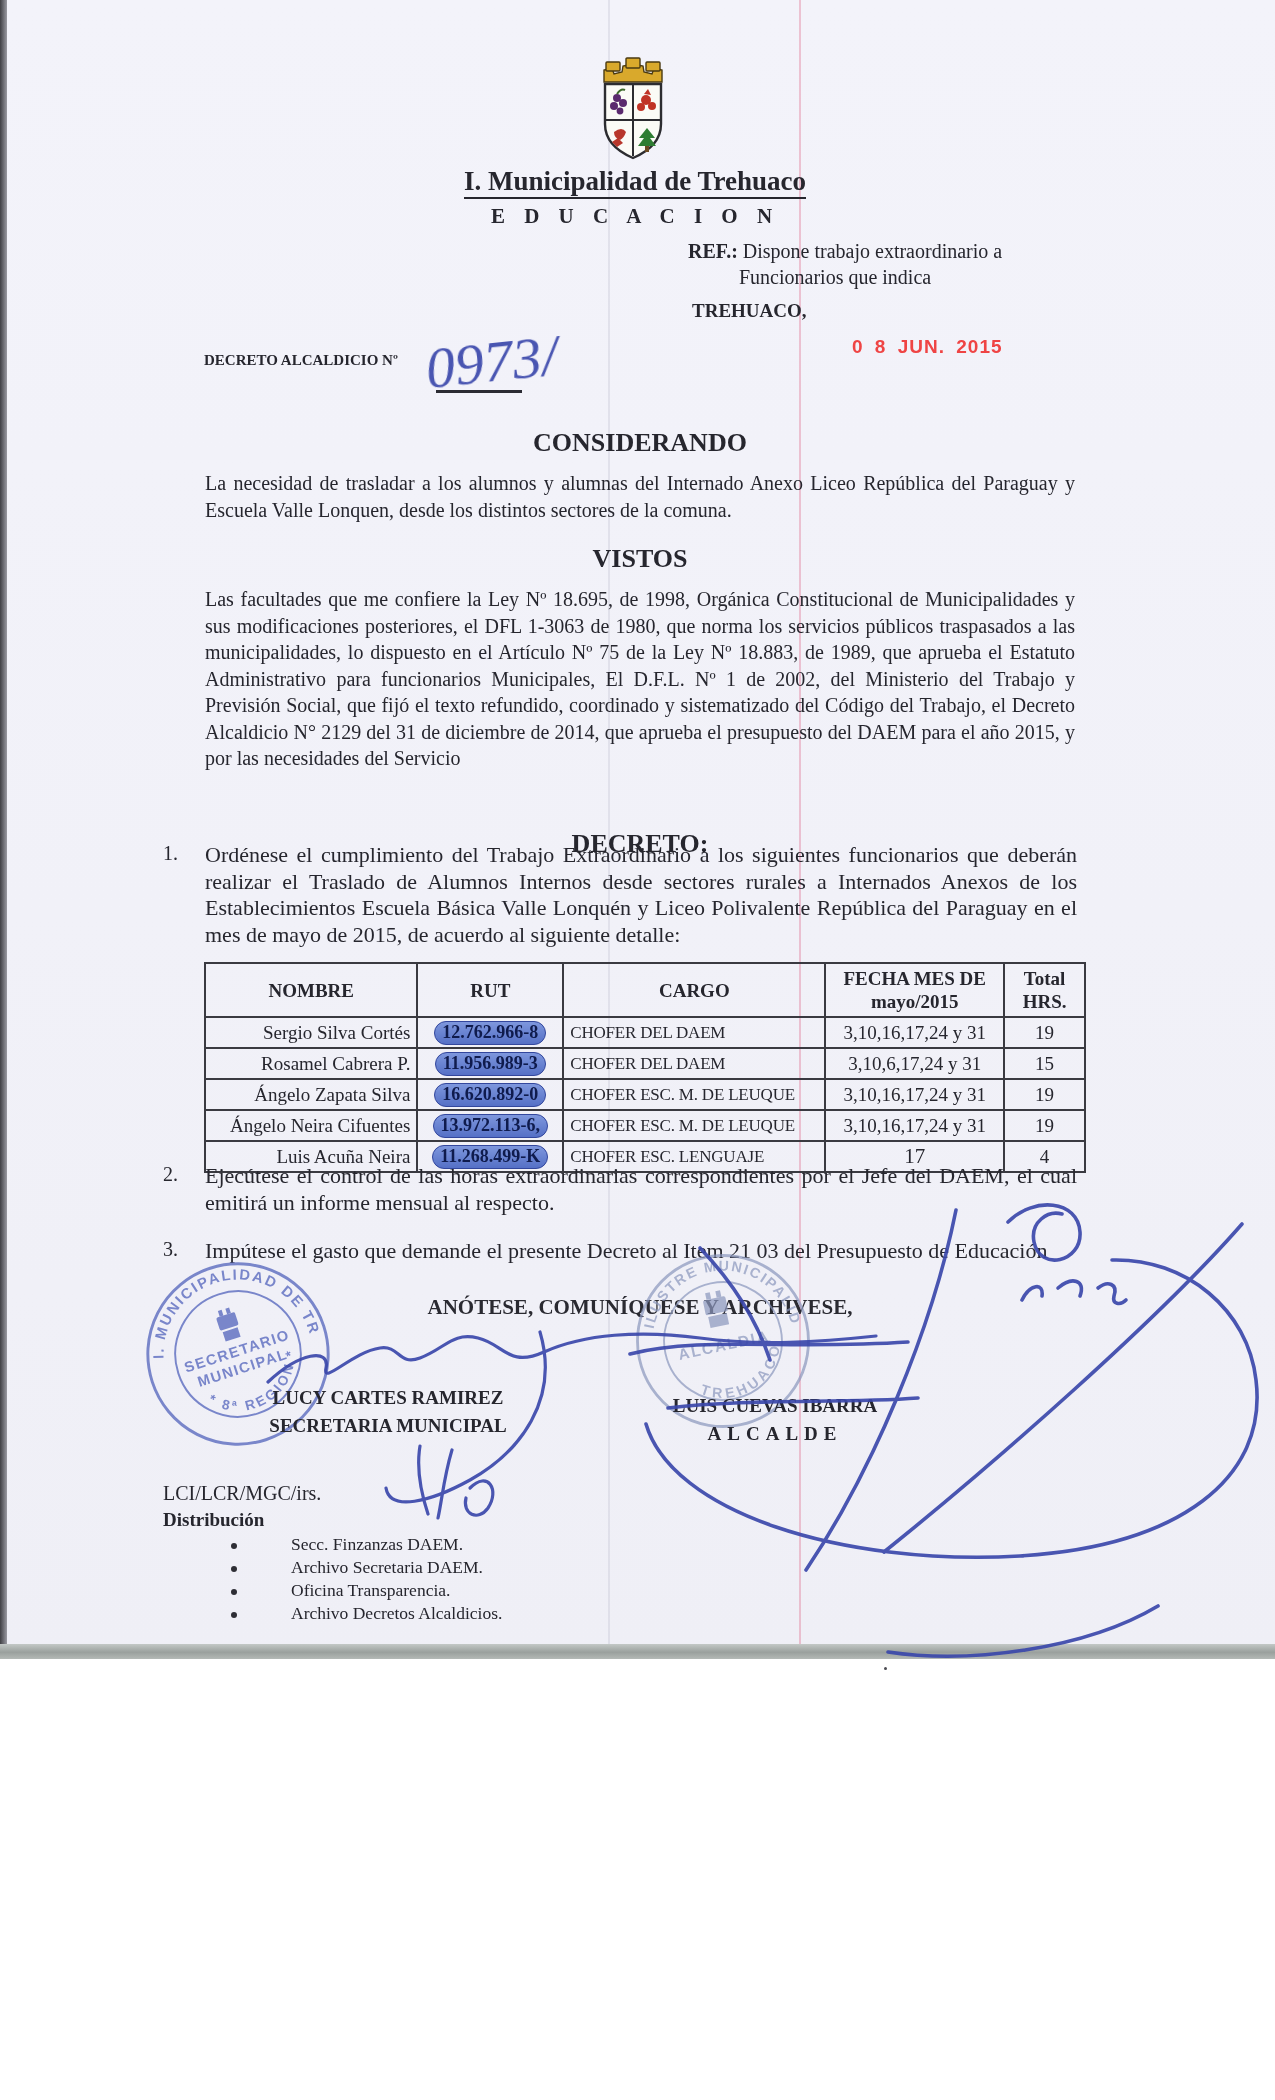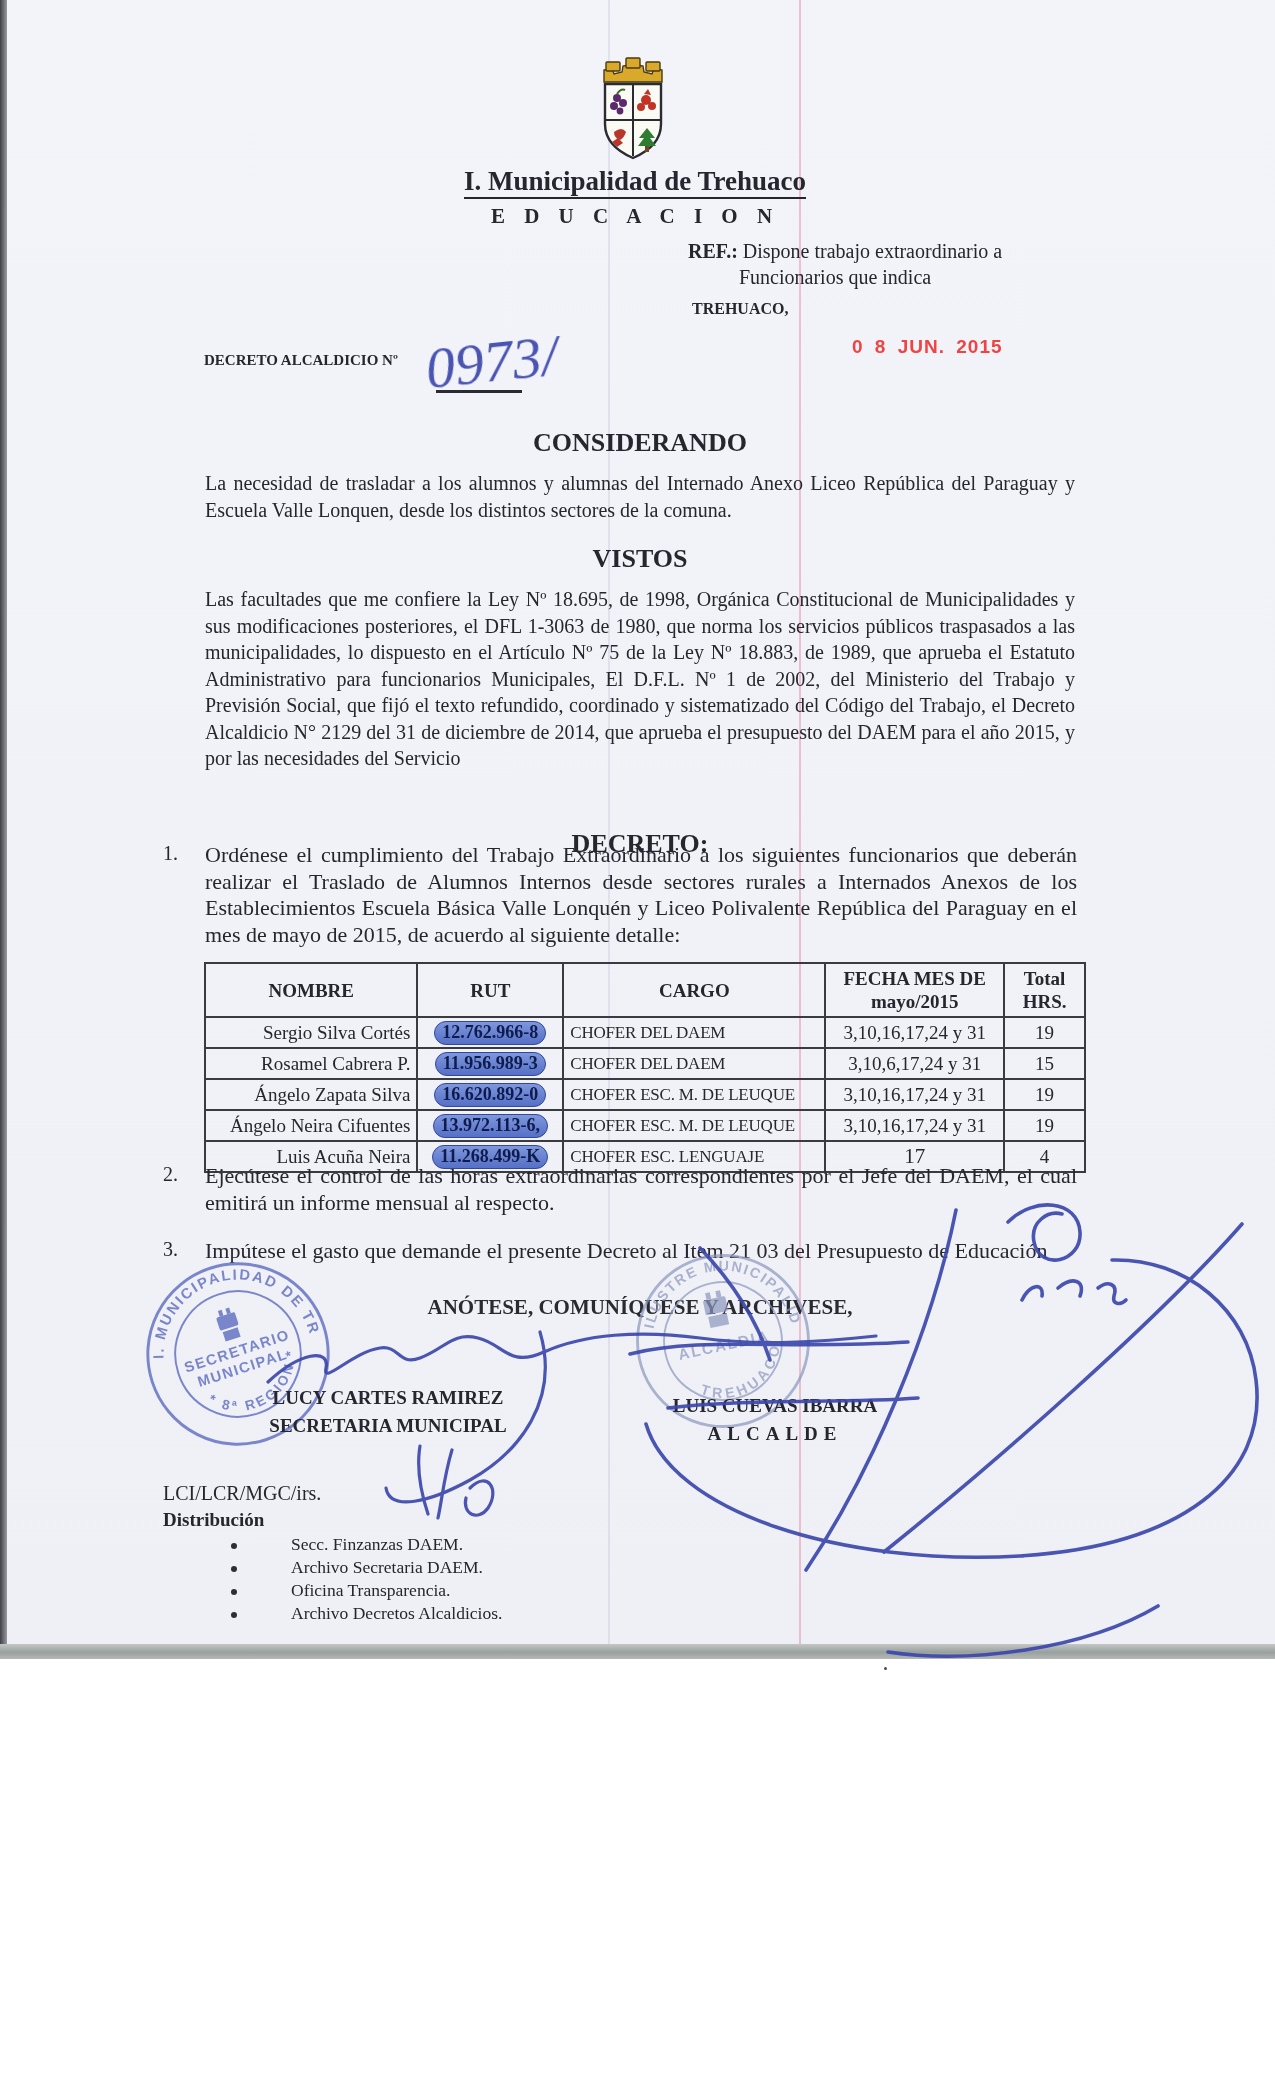--- a/index.html
+++ b/index.html
@@ -18,21 +18,21 @@
   #dot-artifact{left:884px;top:1667px;width:3px;height:3px;border-radius:50%;background:#4b4b52;}
   
   #muni-title{left:420px;top:166px;width:430px;text-align:center;
         font-size:27px;font-weight:bold;}
   #muni-title span{border-bottom:2.5px solid #26262e;padding-bottom:1px;}
   #dept{left:420px;top:204px;width:430px;text-align:center;
         font-size:21px;font-weight:bold;letter-spacing:7px;}
   #ref-line1{left:688px;top:240px;font-size:20px;}
   #ref-line2{left:739px;top:266px;font-size:20px;}
   .bold{font-weight:bold;}
-  #city-line{left:692px;top:300px;font-size:16px;font-weight:bold;}
+  #city-line{left:692px;top:300px;font-size:19px;font-weight:bold;}
   #date-stamp{left:852px;top:336px;font-family:"Liberation Sans",sans-serif;
         font-size:19px;font-weight:bold;color:#ef4444;letter-spacing:1px;word-spacing:5px;}
   #decree-label{left:204px;top:352px;font-size:15px;font-weight:bold;}
   #decree-underline{left:436px;top:390px;width:86px;height:2.5px;background:#2b2b33;}
   
   .heading{left:205px;width:870px;text-align:center;font-size:26px;font-weight:bold;}
   #h-considerando{top:428px;}
   #h-vistos{top:544px;}
   #h-decreto{top:817px;margin-top:12px;}
   .para{left:205px;width:870px;text-align:justify;font-size:20px;line-height:26.5px;}

